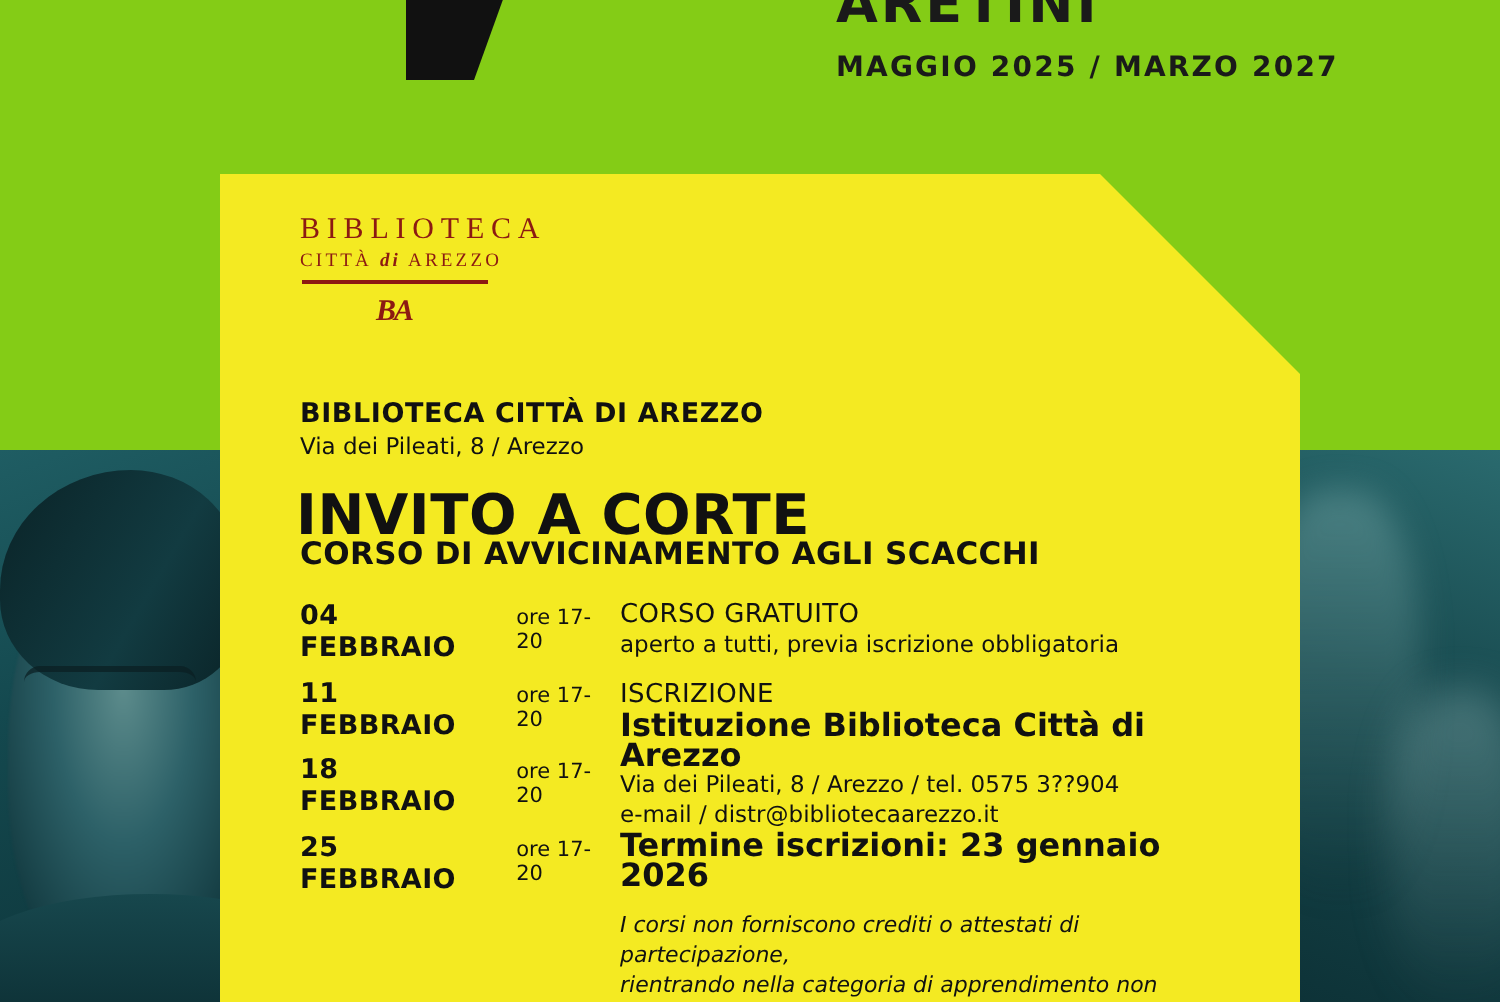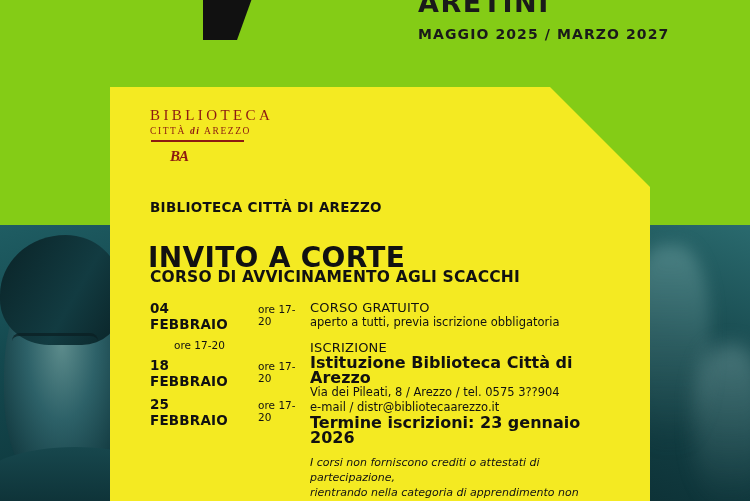--- a/index.html
+++ b/index.html
@@ -184,21 +184,21 @@
   .logo-line2 .it { font-style: italic; font-weight: bold; }
   .logo-rule {
     width: 93px;
     height: 1.5px;
     background: #8c1a12;
     margin-top: 4px;
     margin-left: 1px;
   }
   .logo-mono {
     margin-top: 6px;
-    margin-left: 20px;
+    margin-left: 38px;
     font-family: "Liberation Serif", serif;
     font-size: 15px;
     color: #8c1a12;
     letter-spacing: -1px;
     font-style: italic;
     font-weight: bold;
   }
 
   
   .lib-name {
@@ -331,30 +331,32 @@
     <div class="logo-line2">
       <span>CITTÀ</span>
       <span class="it">di</span>
       <span>AREZZO</span>
     </div>
     <div class="logo-rule"></div>
     <div class="logo-mono">BA</div>
   </div>
 
   <div class="lib-name">BIBLIOTECA CITTÀ DI AREZZO</div>
+  <div class="lib-addr">Via dei Pileati, 8 / Arezzo</div>
 
   <div class="main-title">INVITO A CORTE</div>
   <div class="sub-title">CORSO DI AVVICINAMENTO AGLI SCACCHI</div>
 
   <div class="dates">
     <div class="date-row">
       <span class="date-day">04 FEBBRAIO</span>
       <span class="date-time">ore 17-20</span>
     </div>
     <div class="date-row">
+      <span class="date-day">11 FEBBRAIO</span>
       <span class="date-time">ore 17-20</span>
     </div>
     <div class="date-row">
       <span class="date-day">18 FEBBRAIO</span>
       <span class="date-time">ore 17-20</span>
     </div>
     <div class="date-row">
       <span class="date-day">25 FEBBRAIO</span>
       <span class="date-time">ore 17-20</span>
     </div>

